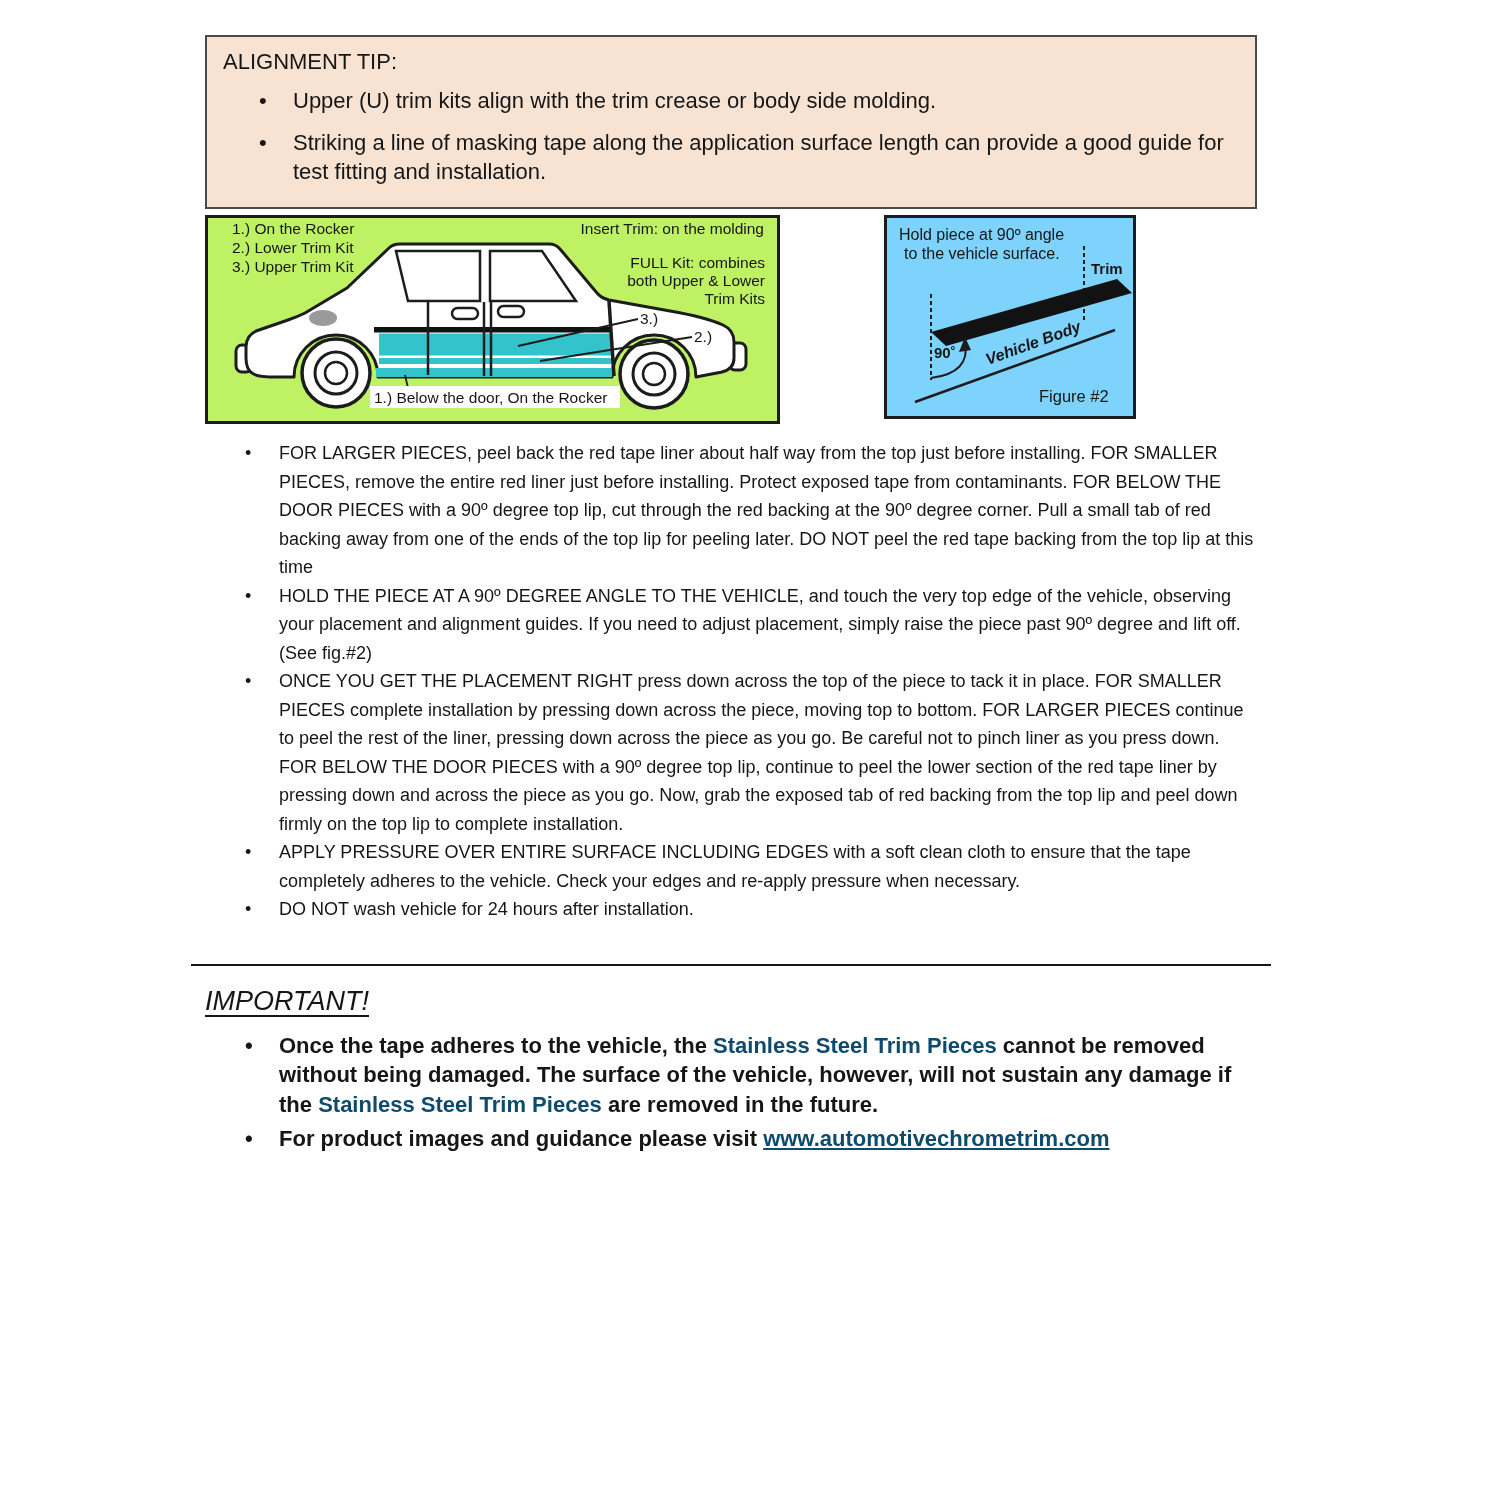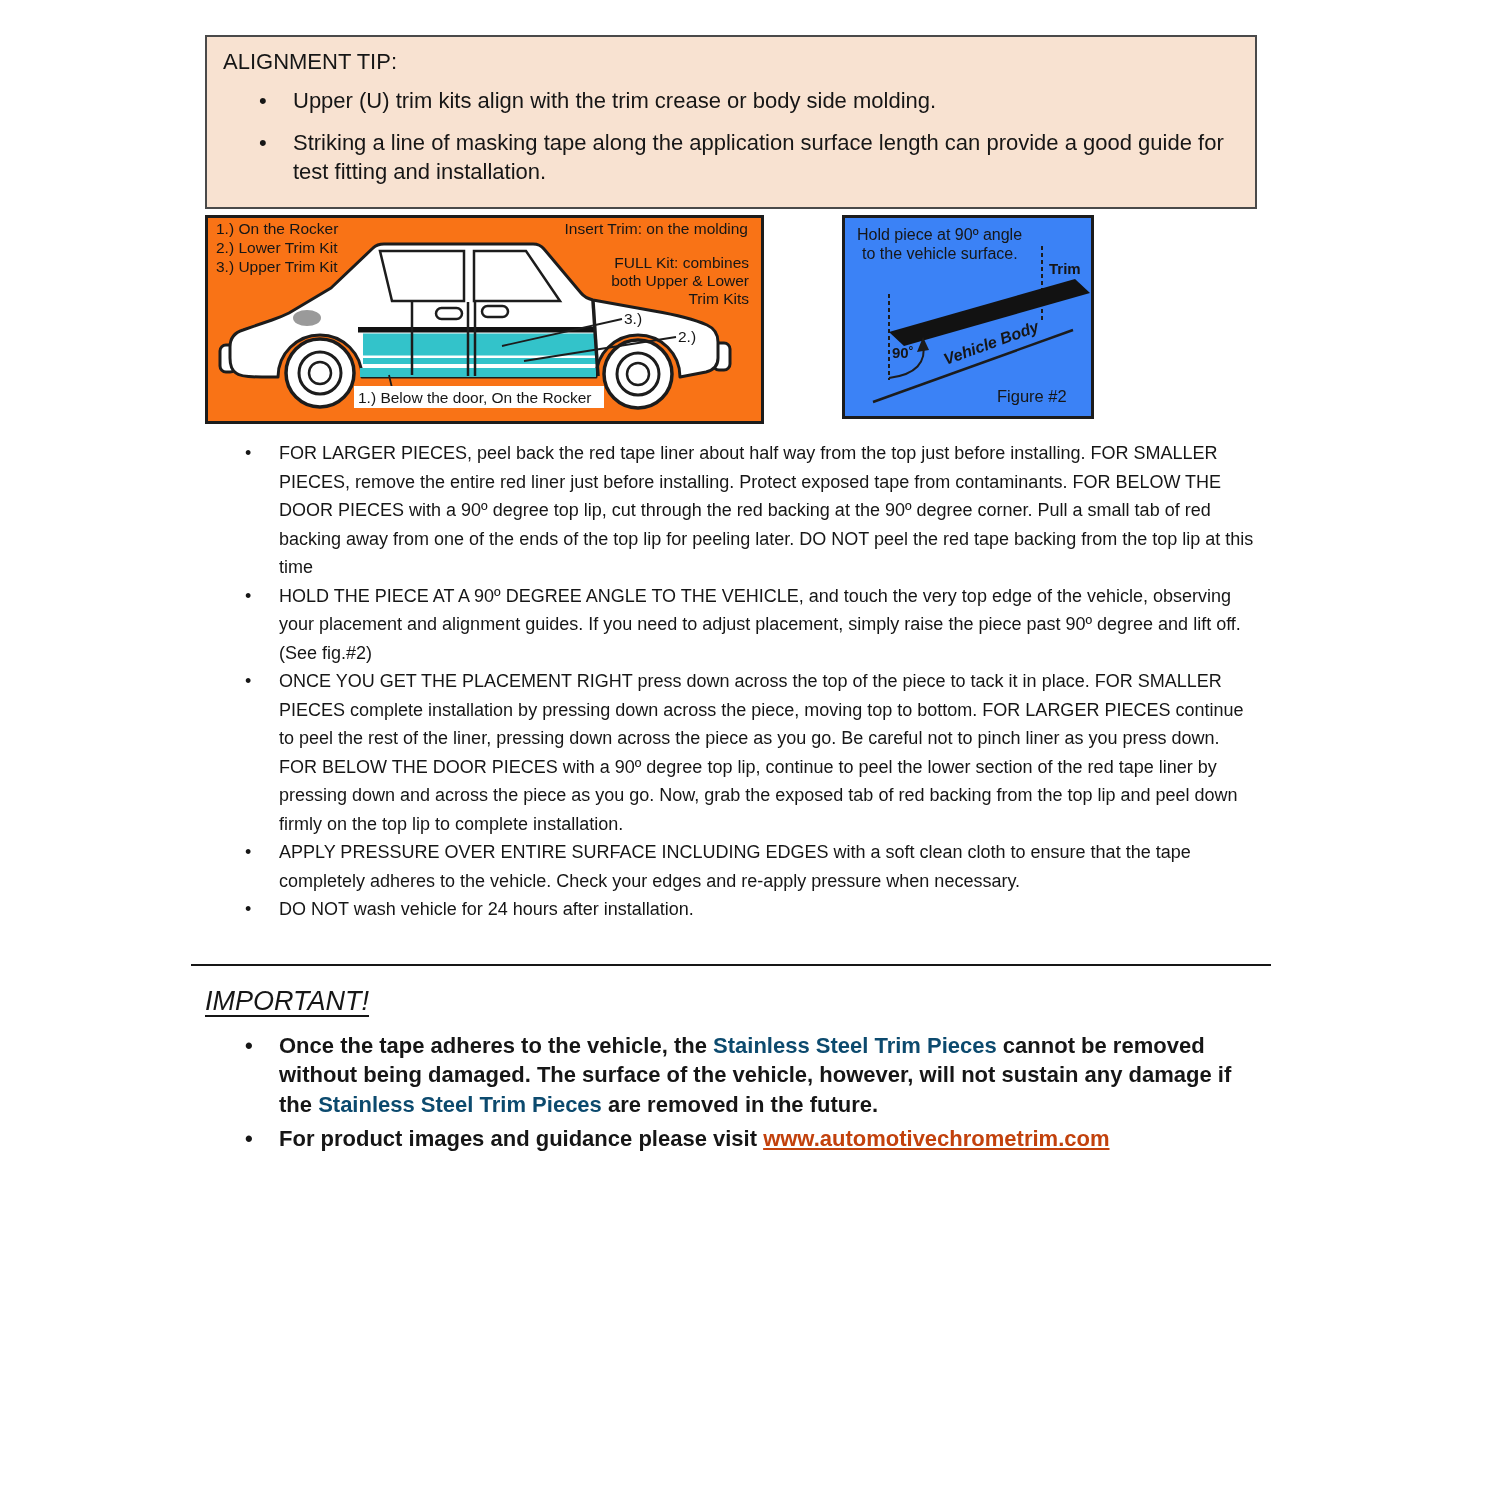--- a/index.html
+++ b/index.html
@@ -9,36 +9,36 @@
 
   
   .tip-box{background:#F8E2D1;border:2px solid #4a4a4a;padding:10px 16px 8px;box-sizing:border-box;width:1052px;}
   .tip-heading{font-size:22px;line-height:29px;}
   ul.tip-list{list-style:none;margin:10px 0 0;padding:0;}
   .tip-list li{position:relative;padding-left:70px;font-size:22px;line-height:29px;margin-bottom:13px;}
   .tip-list li::before{content:"\2022";position:absolute;left:36px;top:0;}
 
   
   .diagrams-row{display:flex;margin-top:6px;}
-  .car-box{width:553px;height:203px;border:3px solid #1c1c1c;background:#f97316;}
-  .fig2-box{width:246px;height:198px;border:3px solid #1c1c1c;margin-left:78px;background:#3b82f6;}
+  .car-box{width:553px;height:203px;border:3px solid #1c1c1c;background:#bef264;padding-left:16px;}
+  .fig2-box{width:246px;height:198px;border:3px solid #1c1c1c;margin-left:104px;background:#7dd3fc;}
   .car-box svg,.fig2-box svg,.logo{display:block;}
 
   
   .section-heading{margin-top:25px;font-size:27px;font-style:italic;text-decoration:underline;text-underline-offset:5px;text-decoration-thickness:2px;}
   .section-heading.important{margin-top:20px;}
 
   
   ul.doc-list{list-style:none;margin:15px 0 0;padding:0;width:1057px;}
   .doc-list li{position:relative;padding-left:74px;font-size:18px;line-height:28.5px;}
   .doc-list li::before{content:"\2022";position:absolute;left:40px;top:0;}
   ul.bold-list{margin-top:14px;}
   .bold-list li{font-weight:bold;font-size:22px;line-height:29.5px;margin-bottom:5px;}
   .red{color:#0c4a6e;}
-  .link{color:#c2410c;text-decoration:underline;font-weight:bold;cursor:pointer;}
+  .link{color:#0c4a6e;text-decoration:underline;font-weight:bold;cursor:pointer;}
 
   .rule{height:2px;background:#161616;width:1080px;margin-left:-14px;margin-top:40px;}
 
   .logo{position:absolute;left:1234px;top:1392px;}
 </style>
 </head>
 <body>
 
 <div class="page">
   <div class="content">

